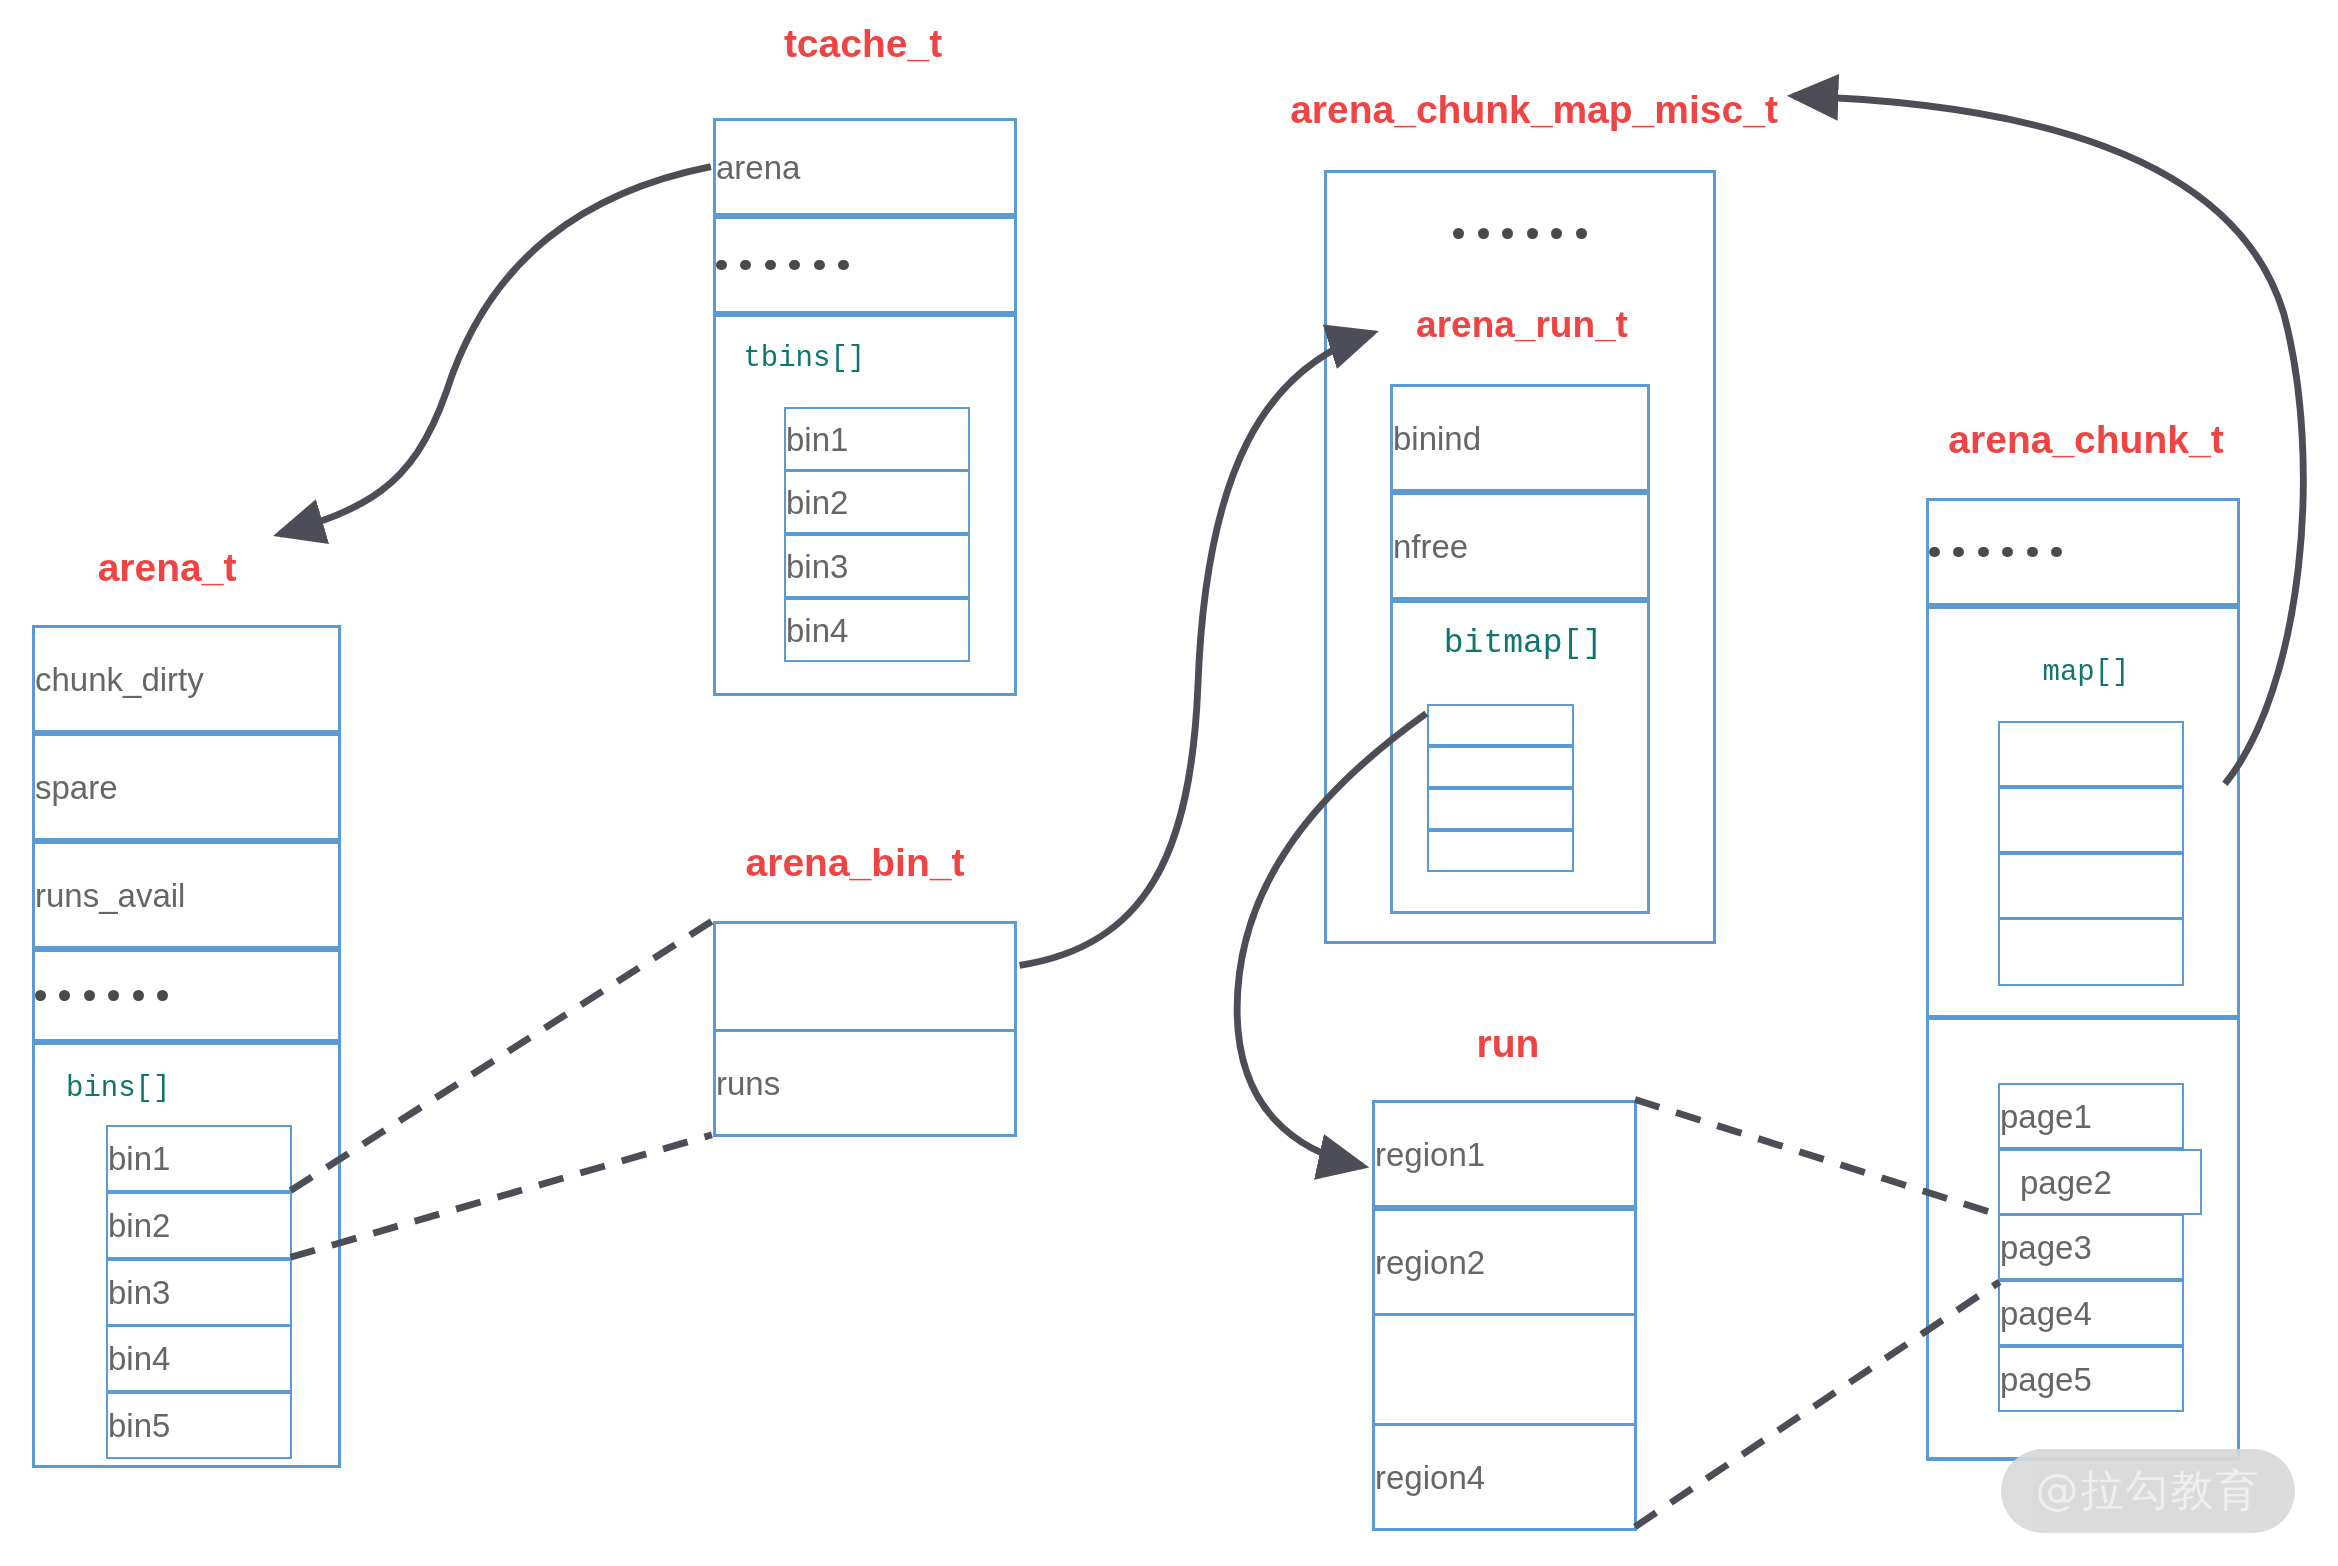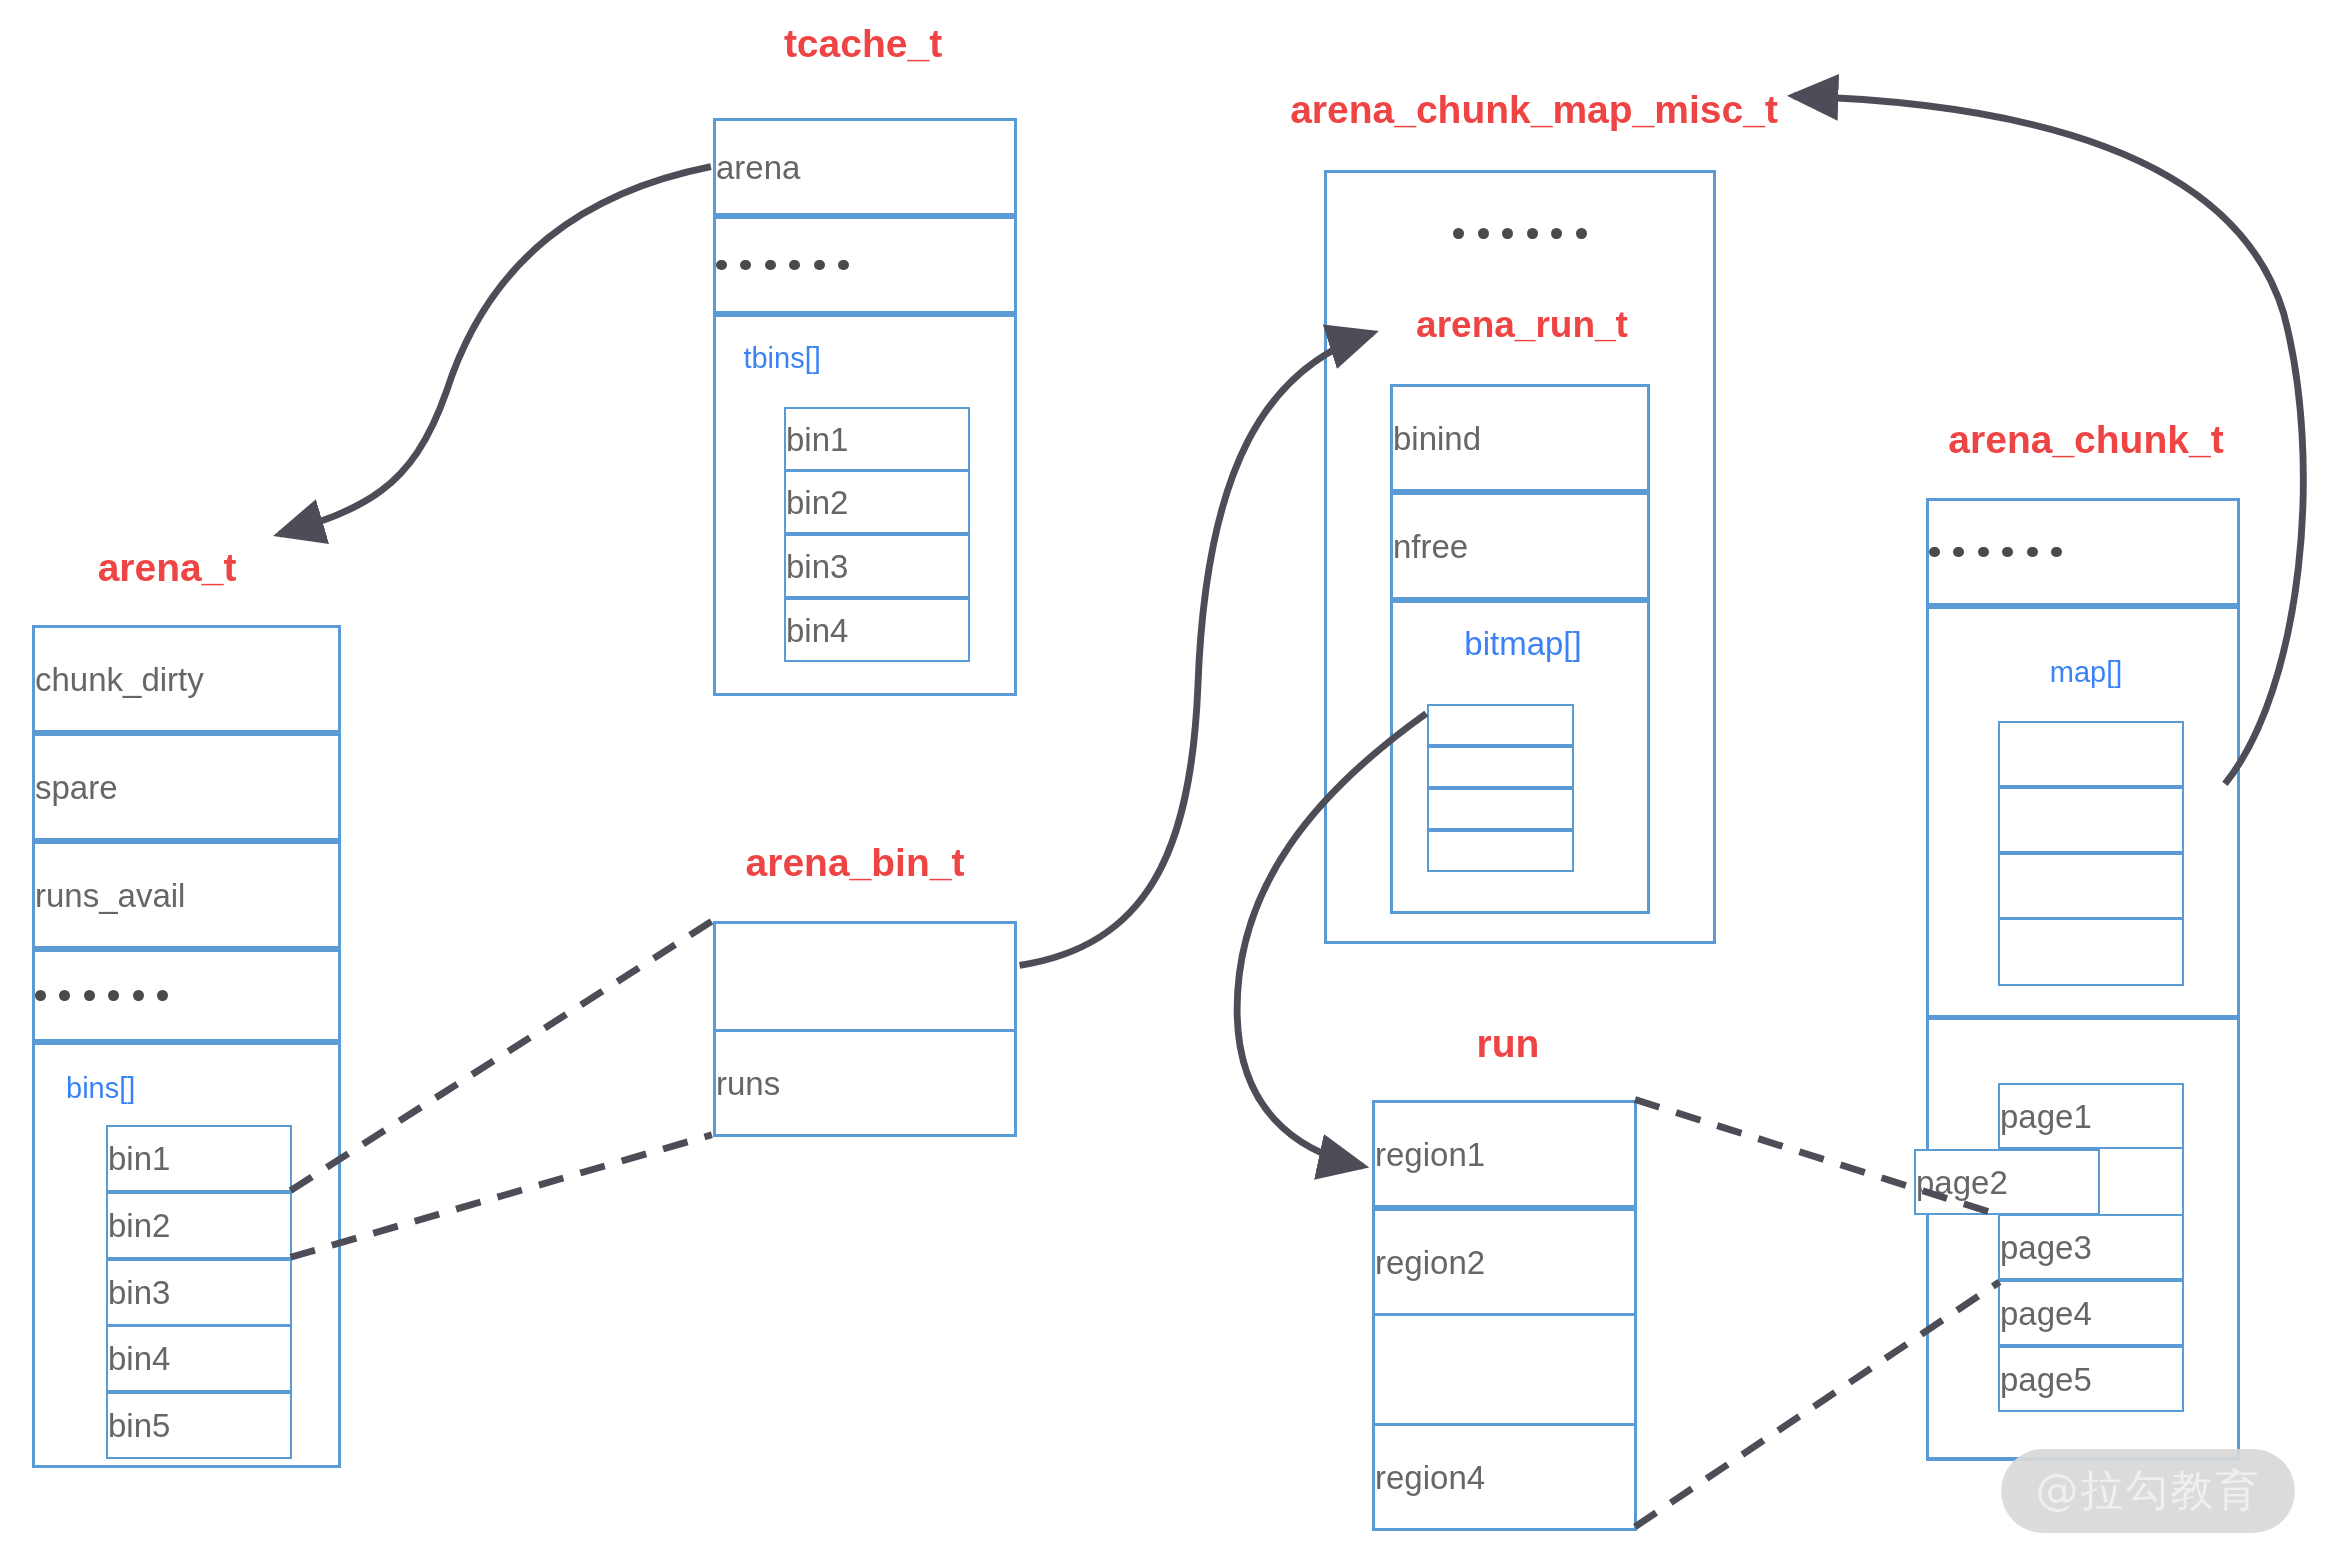--- a/index.html
+++ b/index.html
@@ -48,23 +48,24 @@
   }
   .row.outer { border-width: 3.9px; }
 
   .cell-label {
     color: #666666;
     font-size: 33px;
     line-height: 1;
   }
   .small-label {
     position: absolute;
-    color: #3b82f6;
+    color: #0f766e;
     font-size: 29px;
     white-space: nowrap;
+    font-family: Liberation Mono, monospace;
   }
 
   .ellipsis {
     display: flex;
     gap: 13.7px;
     align-items: center;
   }
   .ellipsis i {
     display: block;
     width: 10.8px;
@@ -260,21 +261,21 @@
   <div class="row" style="left:1998px; top:787px; width:186px; height:66px;"></div>
   <div class="row" style="left:1998px; top:853px; width:186px; height:66px;"></div>
   <div class="row" style="left:1998px; top:918px; width:186px; height:68px;"></div>
 
   <div class="row outer" style="left:1926px; top:1017px; width:314px; height:443px; display:block;"></div>
 
   <div class="box thin" style="left:1998px; top:1083px; width:186px; height:328px;"></div>
   <div class="row" style="left:1998px; top:1083px; width:186px; height:66px;">
     <span class="cell-label">page1</span>
   </div>
-  <div class="row" style="left:1914px; top:1149px; width:186px; height:66px;">
+  <div class="row" style="left:1998px; top:1149px; width:204px; height:66px;padding-left:20px;">
     <span class="cell-label">page2</span>
   </div>
   <div class="row" style="left:1998px; top:1214px; width:186px; height:66px;">
     <span class="cell-label">page3</span>
   </div>
   <div class="row" style="left:1998px; top:1280px; width:186px; height:66px;">
     <span class="cell-label">page4</span>
   </div>
   <div class="row" style="left:1998px; top:1346px; width:186px; height:66px;">
     <span class="cell-label">page5</span>

